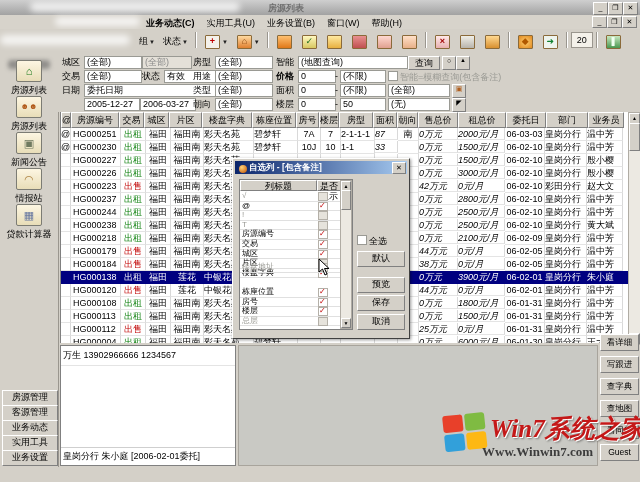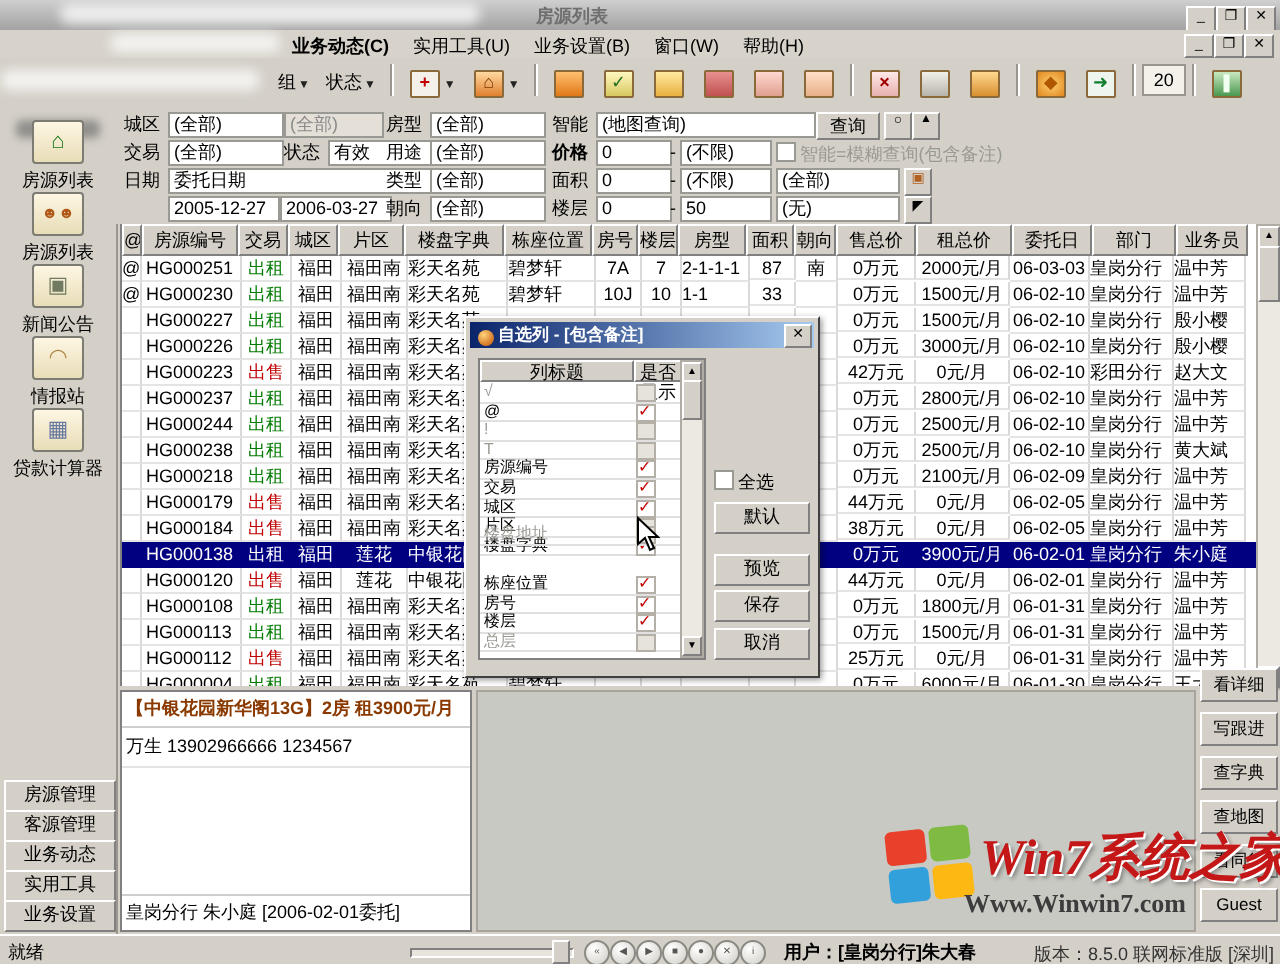--- a/index.html
+++ b/index.html
@@ -48,21 +48,21 @@
   .hrow{position:absolute;left:0;top:0;height:16px;white-space:nowrap;}
   .hcell{display:inline-block;height:14px;line-height:14px;text-align:center;overflow:hidden;
          border:1px solid;border-color:#fff #808080 #808080 #fff;background:#d4d0c8;vertical-align:top;}
   .trow{position:absolute;left:0;height:13px;white-space:nowrap;background:#fff;}
   .trow.sel{background:#000080;color:#fff;}
   .tcell{display:inline-block;height:12px;line-height:12px;overflow:hidden;vertical-align:top;
          border-right:1px solid #d9d9d9;border-bottom:1px solid #e4e4e4;padding:0;}
   .trow.sel .tcell{border-color:#000080;}
   .c-rent{color:#007a00;} .c-sale{color:#c00000;}
   .trow.sel .c-rent,.trow.sel .c-sale{color:#fff;}
-  .num{text-align:center;padding-right:0;box-sizing:border-box;}
+  .num{text-align:left;padding-right:0;box-sizing:border-box;font-style:italic;}
   .ctr{text-align:center;}
   
   .sb{position:absolute;background:#ece9e2;border:1px solid #b0aca4;}
   .sb-btn{position:absolute;left:0;width:9px;height:9px;font-size:5px;line-height:8px;text-align:center;
           border:1px solid;border-color:#fff #808080 #808080 #fff;background:#d4d0c8;}
   .sb-thumb{position:absolute;left:0;width:9px;border:1px solid;border-color:#fff #808080 #808080 #fff;background:#d4d0c8;}
   
   #infopanel{left:60px;top:345px;width:176px;height:121px;background:#fff;border:1px solid #808080;box-sizing:border-box;}
   #infopanel .line1{color:#8a3a00;font-weight:bold;padding:2px 2px;border-bottom:1px solid #cfcfcf;white-space:nowrap;overflow:hidden;}
   #infopanel .line2{padding:3px 2px;border-bottom:1px solid #e4e4e4;white-space:nowrap;overflow:hidden;}
@@ -240,42 +240,25 @@
       <div class="trow" style="top: 224px; width: 567px;"><div class="tcell ctr" style="width: 9px;"></div><div class="tcell" style="width: 47px; padding-left: 2px;">HG000004</div><div class="tcell tcell c-rent ctr" style="width: 24px;">出租</div><div class="tcell ctr" style="width: 24px;">福田</div><div class="tcell ctr" style="width: 32px;">福田南</div><div class="tcell" style="width: 49px;">彩天名苑</div><div class="tcell" style="width: 43px;">碧梦轩</div><div class="tcell ctr" style="width: 22px;"></div><div class="tcell ctr" style="width: 19px;"></div><div class="tcell" style="width: 33px;"></div><div class="tcell num" style="width: 23px;"></div><div class="tcell ctr" style="width: 20px;"></div><div class="tcell num" style="width: 39px;">0万元</div><div class="tcell num" style="width: 47px;">6000元/月</div><div class="tcell ctr" style="width: 39px;">06-01-30</div><div class="tcell" style="width: 41px;">皇岗分行</div><div class="tcell" style="width: 35px;">王大明</div></div>
     </div>
 
   <div class="sb abs" style="left:628px;top:112px;width:11px;height:231px;">
     <div class="sb-btn" style="top:0;">▲</div>
     <div class="sb-thumb" style="top:10px;height:26px;"></div>
     <div class="sb-btn" style="bottom:0;">▼</div>
   </div>
 
   <div id="infopanel" class="abs">
-    <div class="line1">【中银花园新华阁13G】2房 租3900元/月</div>
     <div class="line2">万生  13902966666 1234567</div>
     <div class="foot">皇岗分行 朱小庭 [2006-02-01委托]</div>
   </div>
   <div id="graypanel" class="abs"></div>
 
-  <div id="statusbar" class="abs">
-    <span class="abs" style="left:4px;top:2px;">就绪</span>
-    <div class="slider-groove"></div>
-    <div class="slider-thumb"></div>
-    <div id="media-buttons">
-        <div class="mediabtn" style="left: 292px;">«</div>
-        <div class="mediabtn" style="left: 305px;">◀</div>
-        <div class="mediabtn" style="left: 318px;">▶</div>
-        <div class="mediabtn" style="left: 331px;">■</div>
-        <div class="mediabtn" style="left: 344px;">●</div>
-        <div class="mediabtn" style="left: 357px;">✕</div>
-        <div class="mediabtn" style="left: 370px;">i</div>
-      </div>
-    <span class="abs" style="left:392px;top:2px;font-weight:bold;">用户：[皇岗分行]朱大春</span>
-    <span class="ver">版本：8.5.0 联网标准版 [深圳]</span>
-  </div>
 
   <div id="dialog" class="abs">
     <div id="dlg-title">
       <div id="dlg-icon"></div>
       <span>自选列 - [包含备注]</span>
     </div>
     <div id="dlg-close">✕</div>
     <div id="dlg-grid">
       <div class="dgh" style="left:0;width:77px;">列标题</div>
       <div class="dgh" style="left:77px;width:24px;">是否显示</div>

